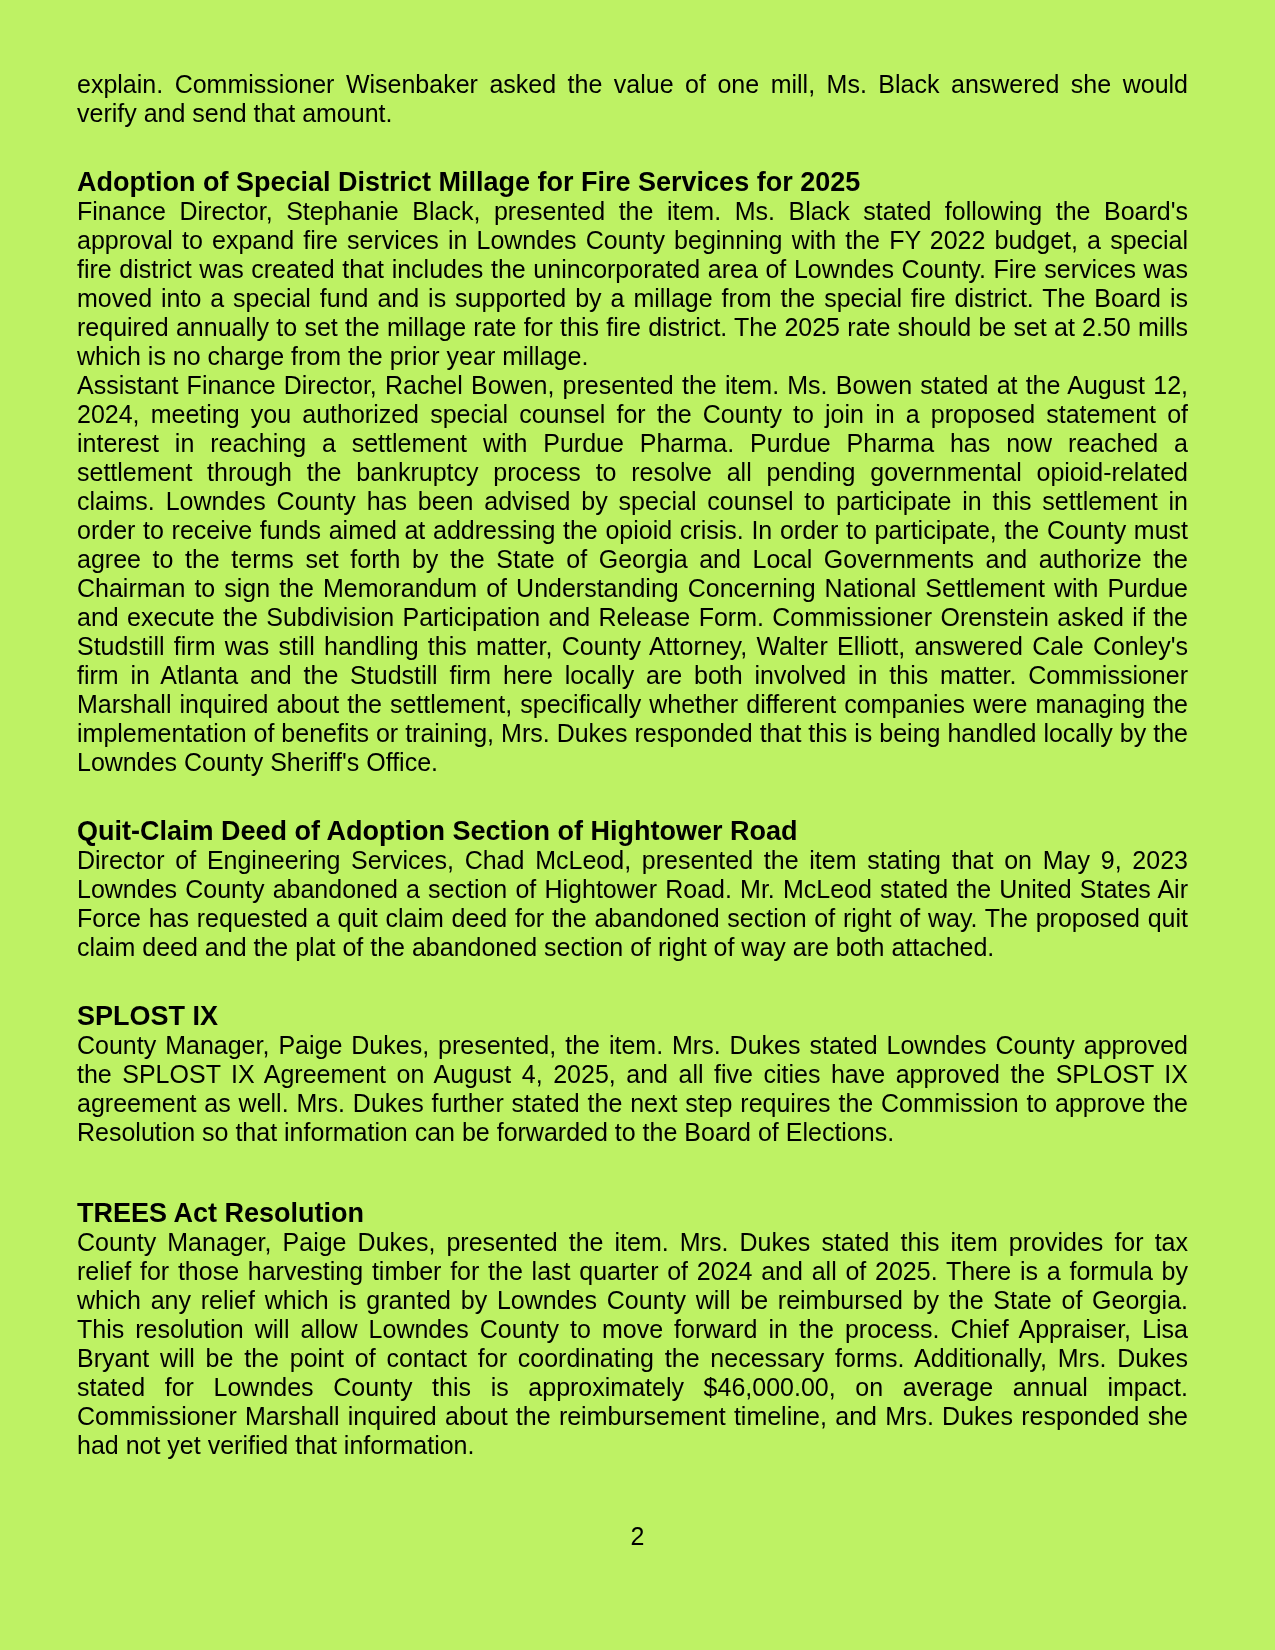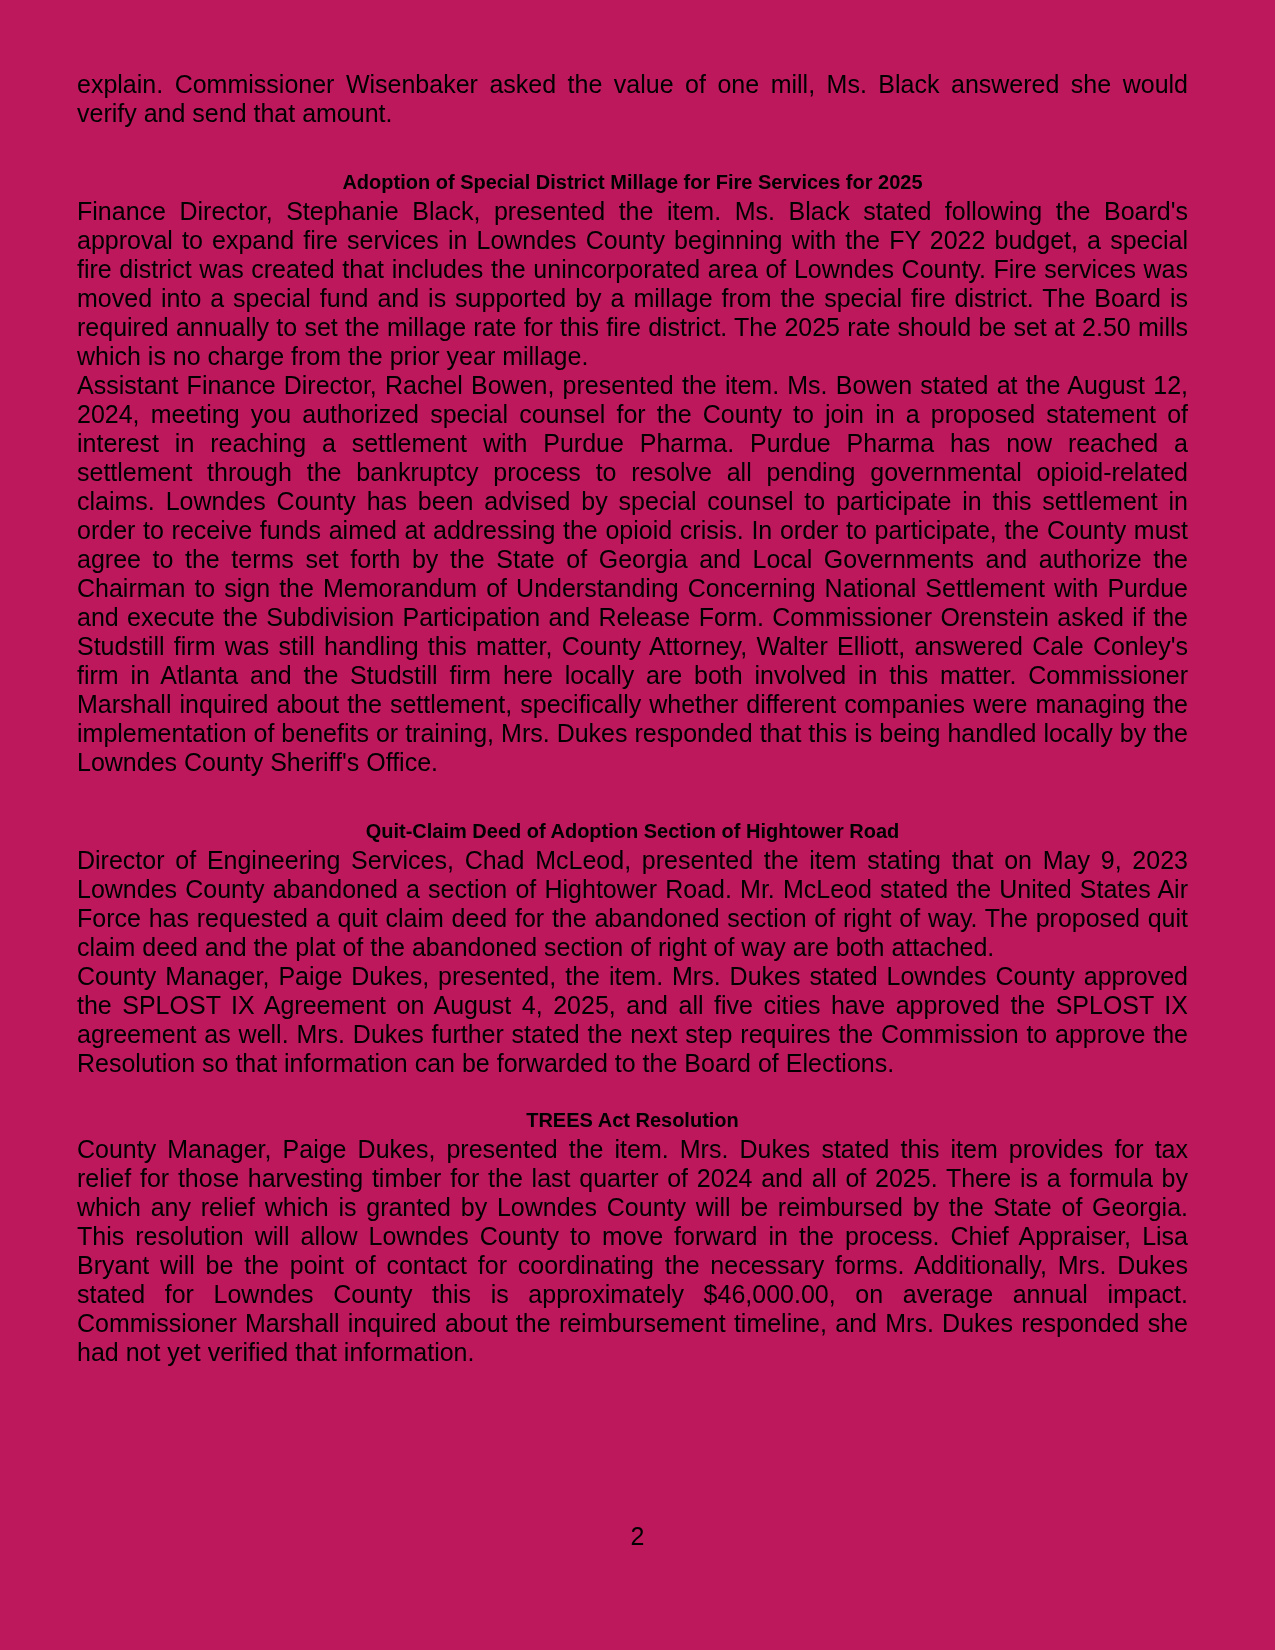--- a/index.html
+++ b/index.html
@@ -4,43 +4,43 @@
 <style>
   html, body {
     margin: 0;
     padding: 0;
     background: #ffffff;
   }
   .page {
     position: relative;
     width: 1275px;
     height: 1650px;
-    background: #be185d;
+    background: #bef264;
     box-sizing: border-box;
     padding: 70px 87px 0 77px;
     font-family: "Liberation Sans", "DejaVu Sans", sans-serif;
     font-size: 25px;
     line-height: 29px;
     color: #000000;
     overflow: hidden;
   }
   .page p {
     margin: 0;
     text-align: justify;
     text-justify: inter-word;
   }
   .page h2 {
-    font-size: 20px;
+    font-size: 27px;
     line-height: 29px;
     font-weight: bold;
     margin: 40px 0 0 0;
-    text-align: center;
+    text-align: left;
   }
   section.extra-gap h2 {
-    margin-top: 28px;
+    margin-top: 52px;
   }
   .page-number {
     position: absolute;
     top: 1522px;
     left: 0;
     width: 100%;
     text-align: center;
     line-height: 29px;
   }
 </style>
@@ -59,20 +59,21 @@
   <section>
     <p>Assistant Finance Director, Rachel Bowen, presented the item. Ms. Bowen stated at the August 12, 2024, meeting you authorized special counsel for the County to join in a proposed statement of interest in reaching a settlement with Purdue Pharma. Purdue Pharma has now reached a settlement through the bankruptcy process to resolve all pending governmental opioid-related claims. Lowndes County has been advised by special counsel to participate in this settlement in order to receive funds aimed at addressing the opioid crisis. In order to participate, the County must agree to the terms set forth by the State of Georgia and Local Governments and authorize the Chairman to sign the Memorandum of Understanding Concerning National Settlement with Purdue and execute the Subdivision Participation and Release Form. Commissioner Orenstein asked if the Studstill firm was still handling this matter, County Attorney, Walter Elliott, answered Cale Conley's firm in Atlanta and the Studstill firm here locally are both involved in this matter. Commissioner Marshall inquired about the settlement, specifically whether different companies were managing the implementation of benefits or training, Mrs. Dukes responded that this is being handled locally by the Lowndes County Sheriff's Office.</p>
   </section>
 
   <section>
     <h2>Quit-Claim Deed of Adoption Section of Hightower Road</h2>
     <p>Director of Engineering Services, Chad McLeod, presented the item stating that on May 9, 2023 Lowndes County abandoned a section of Hightower Road. Mr. McLeod stated the United States Air Force has requested a quit claim deed for the abandoned section of right of way. The proposed quit claim deed and the plat of the abandoned section of right of way are both attached.</p>
   </section>
 
   <section>
+    <h2>SPLOST IX</h2>
     <p>County Manager, Paige Dukes, presented, the item. Mrs. Dukes stated Lowndes County approved the SPLOST IX Agreement on August 4, 2025, and all five cities have approved the SPLOST IX agreement as well. Mrs. Dukes further stated the next step requires the Commission to approve the Resolution so that information can be forwarded to the Board of Elections.</p>
   </section>
 
   <section class="extra-gap">
     <h2>TREES Act Resolution</h2>
     <p>County Manager, Paige Dukes, presented the item. Mrs. Dukes stated this item provides for tax relief for those harvesting timber for the last quarter of 2024 and all of 2025. There is a formula by which any relief which is granted by Lowndes County will be reimbursed by the State of Georgia. This resolution will allow Lowndes County to move forward in the process. Chief Appraiser, Lisa Bryant will be the point of contact for coordinating the necessary forms. Additionally, Mrs. Dukes stated for Lowndes County this is approximately $46,000.00, on average annual impact. Commissioner Marshall inquired about the reimbursement timeline, and Mrs. Dukes responded she had not yet verified that information.</p>
   </section>
 
   <div class="page-number">2</div>
 

